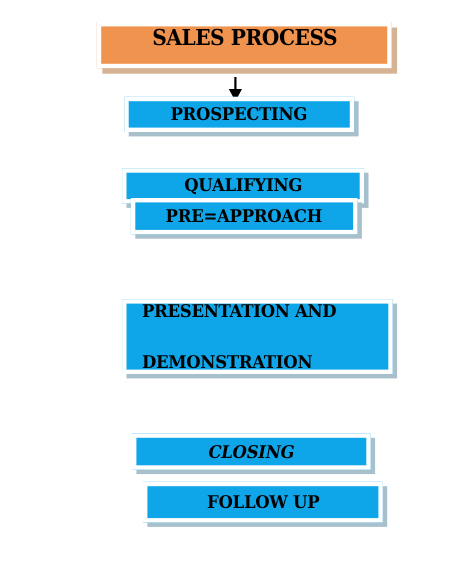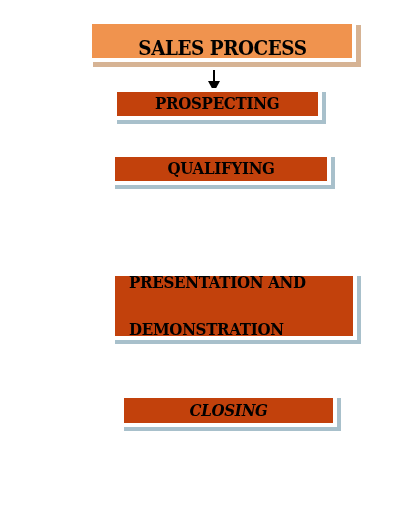--- a/index.html
+++ b/index.html
@@ -30,21 +30,21 @@
     position: absolute;
     left: 88px;
     top: 20px;
     width: 268px;
     height: 42px;
     background: #f0934e;
     border: 4px solid #ffffff;
     box-sizing: border-box;
     box-shadow: 5px 5px 0 0 #d6b394;
     display: flex;
-    align-items: flex-end;
+    align-items: flex-start;
     justify-content: center;
   }
   .title-text {
     font-family: "DejaVu Serif", "Liberation Serif", serif;
     font-weight: bold;
     font-size: 20px;
     letter-spacing: -0.5px;
     color: #000000;
     transform: scaleX(0.92);
     white-space: nowrap;
@@ -74,21 +74,21 @@
     width: 0;
     height: 0;
     border-left: 6px solid transparent;
     border-right: 6px solid transparent;
     border-top: 11px solid #000000;
   }
 
   
   .step-box {
     position: absolute;
-    background: #c2410c;
+    background: #0ea5e9;
     border: 4px solid #ffffff;
     box-sizing: border-box;
     box-shadow: 4px 4px 0 0 #a8c0cb;
     display: flex;
     flex-direction: column;
     align-items: center;
     justify-content: center;
   }
   .step-box.align-left {
     align-items: flex-start;
@@ -134,26 +134,32 @@
   </div>
 
   <div class="step-box" id="step-0">
     <span class="step-text">PROSPECTING</span>
   </div>
 
   <div class="step-box" id="step-1">
     <span class="step-text">QUALIFYING</span>
   </div>
 
+  <div class="step-box" id="step-2">
+    <span class="step-text">PRE=APPROACH</span>
+  </div>
 
 
   <div class="step-box align-left" id="step-4">
     <span class="step-text">PRESENTATION AND</span>
     <span class="step-text">DEMONSTRATION</span>
   </div>
 
 
   <div class="step-box" id="step-6">
     <span class="step-text">CLOSING</span>
   </div>
 
+  <div class="step-box" id="step-7">
+    <span class="step-text">FOLLOW UP</span>
+  </div>
 
 </div>
 
 </body></html>

